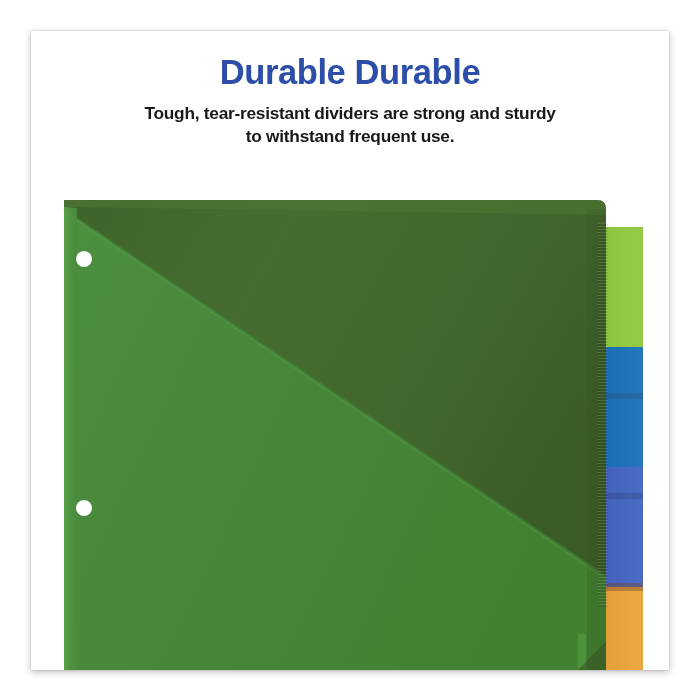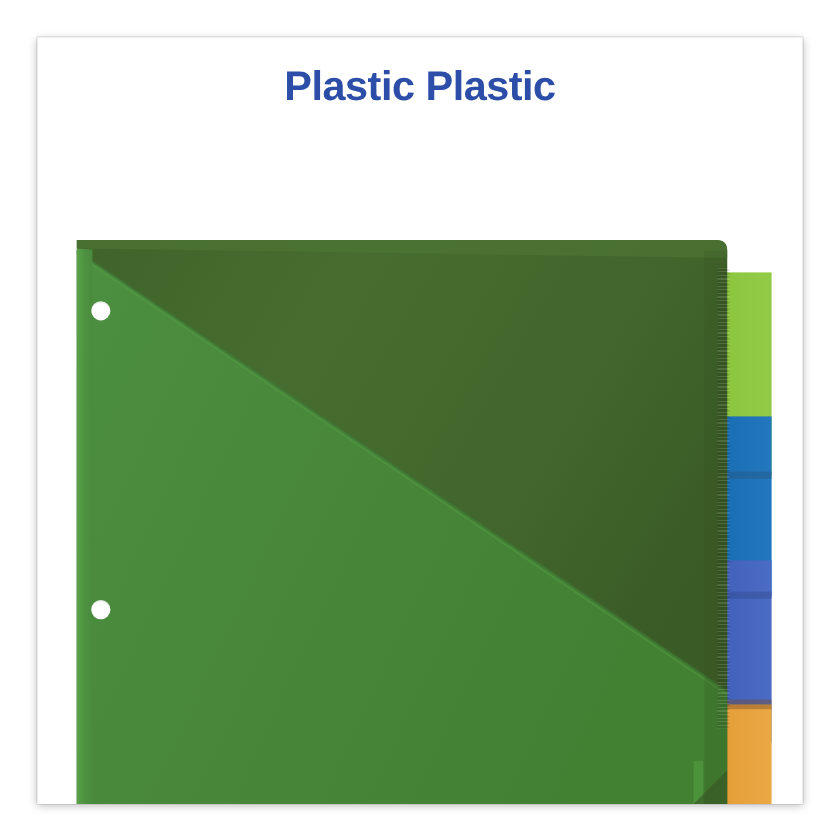--- a/index.html
+++ b/index.html
@@ -216,17 +216,21 @@
 
         </g>
       </svg>
 
       <div class="rib-strip"></div>
       <div class="punch-hole top"></div>
       <div class="punch-hole bot"></div>
     </div>
 
     <div class="headline-block">
-      <h1 class="headline">Plastic Plastic</h1>
+      <h1 class="headline">Durable Durable</h1>
+      <p class="subhead">
+        <span>Tough, tear-resistant dividers are strong and sturdy</span><br>
+        <span>to withstand frequent use.</span>
+      </p>
     </div>
 
   </div>
 </div>
 
 </body></html>

